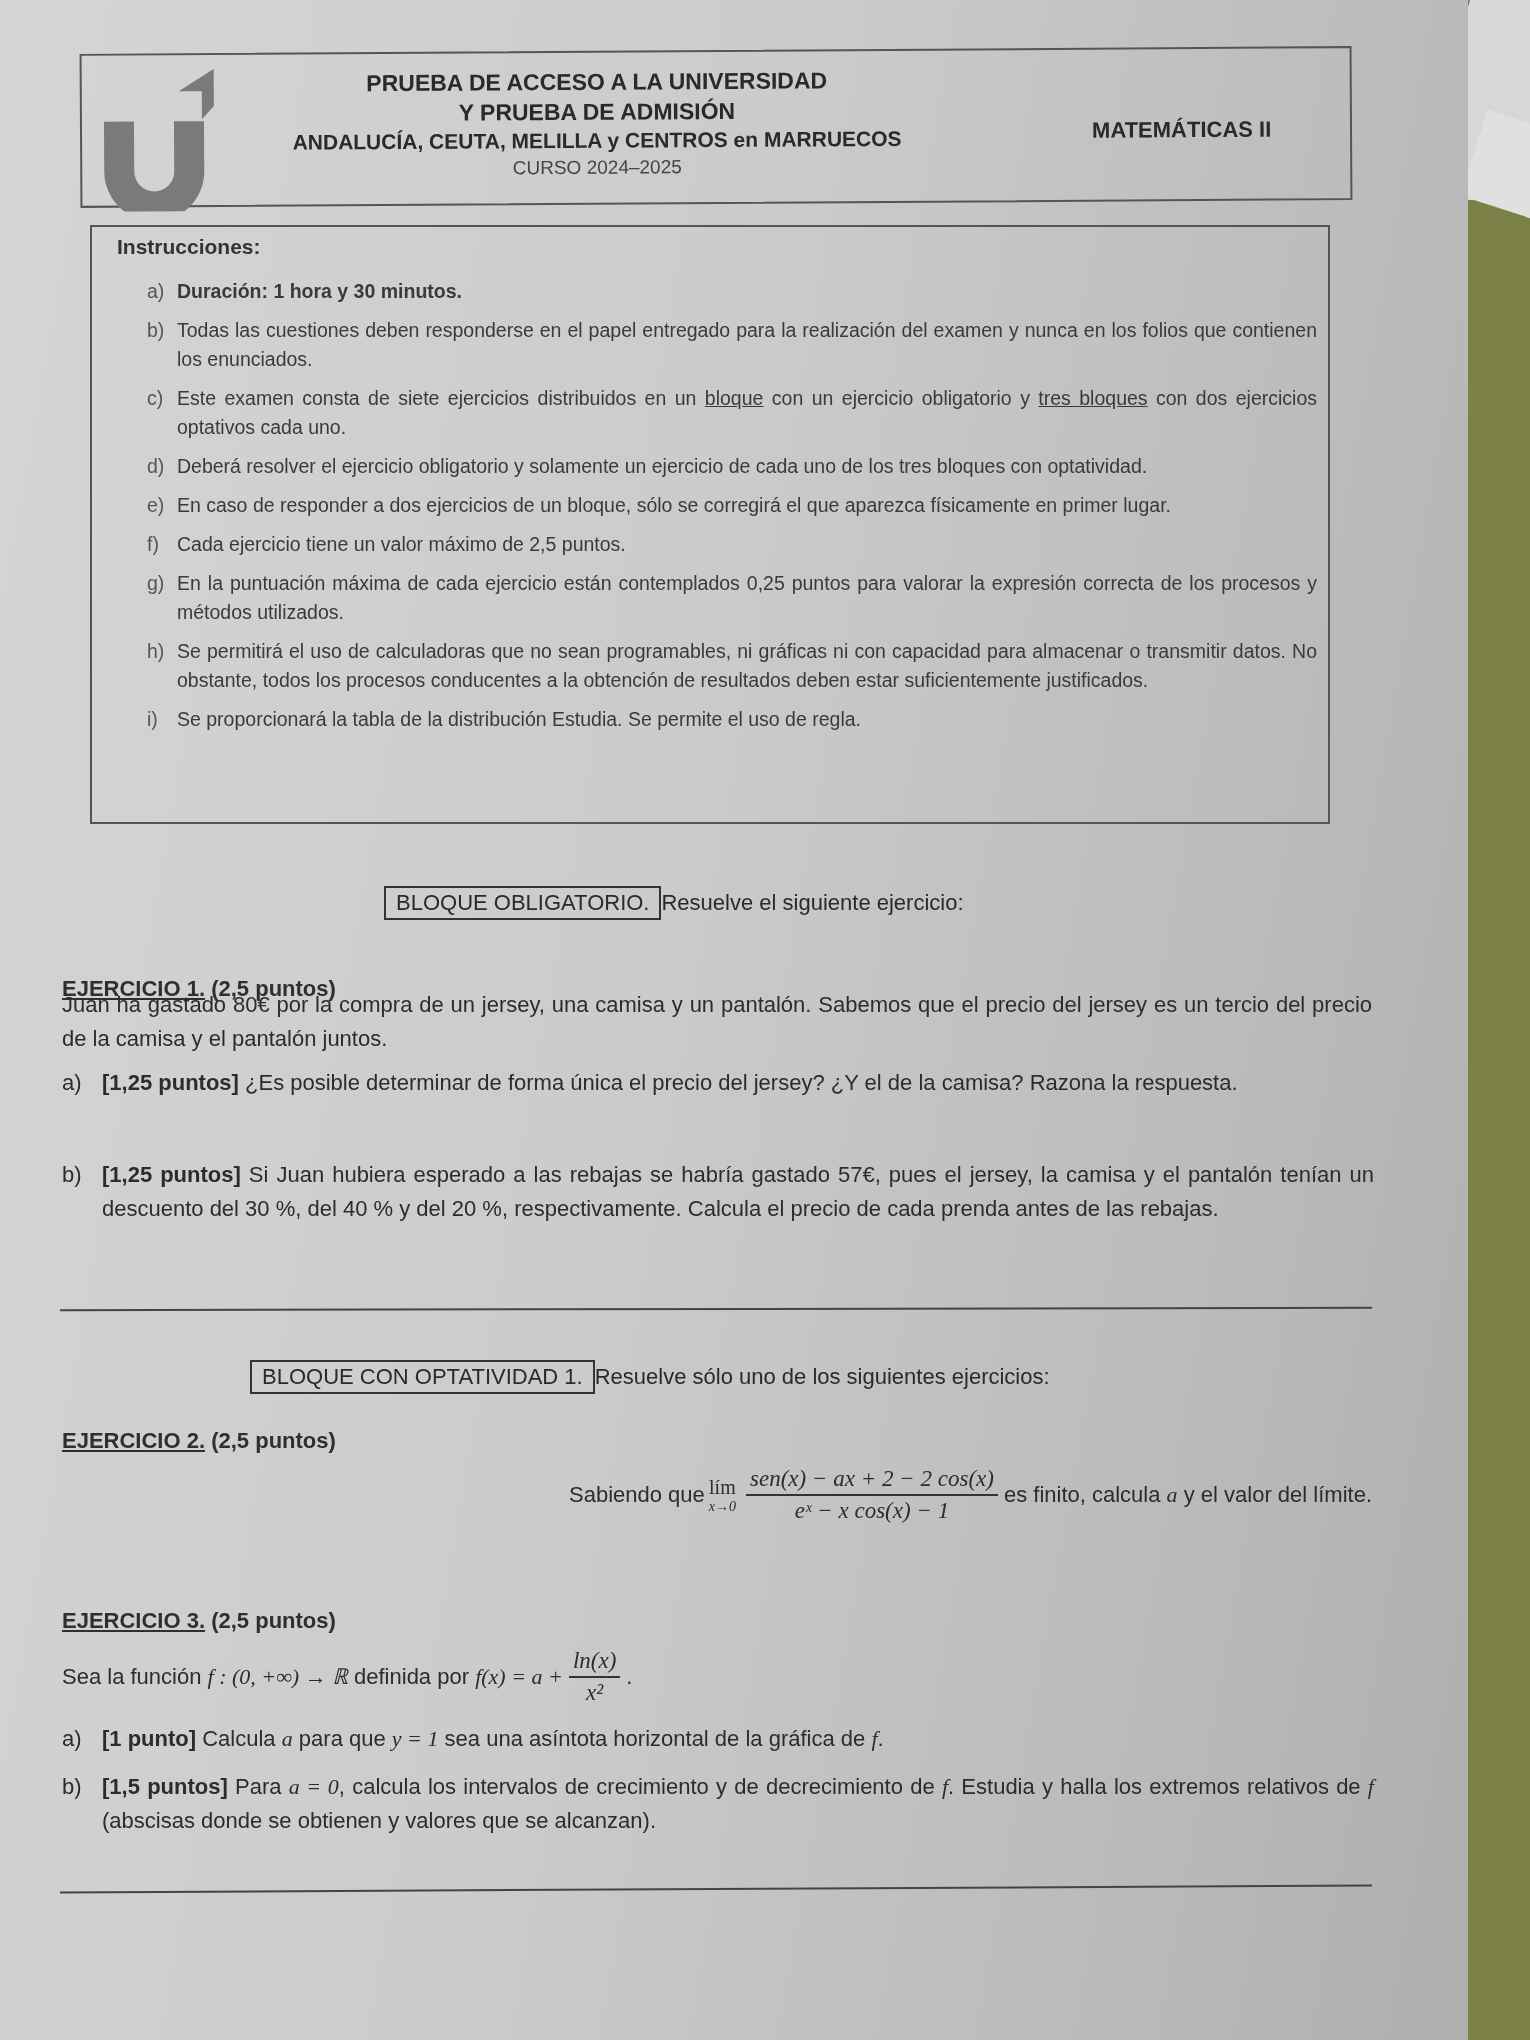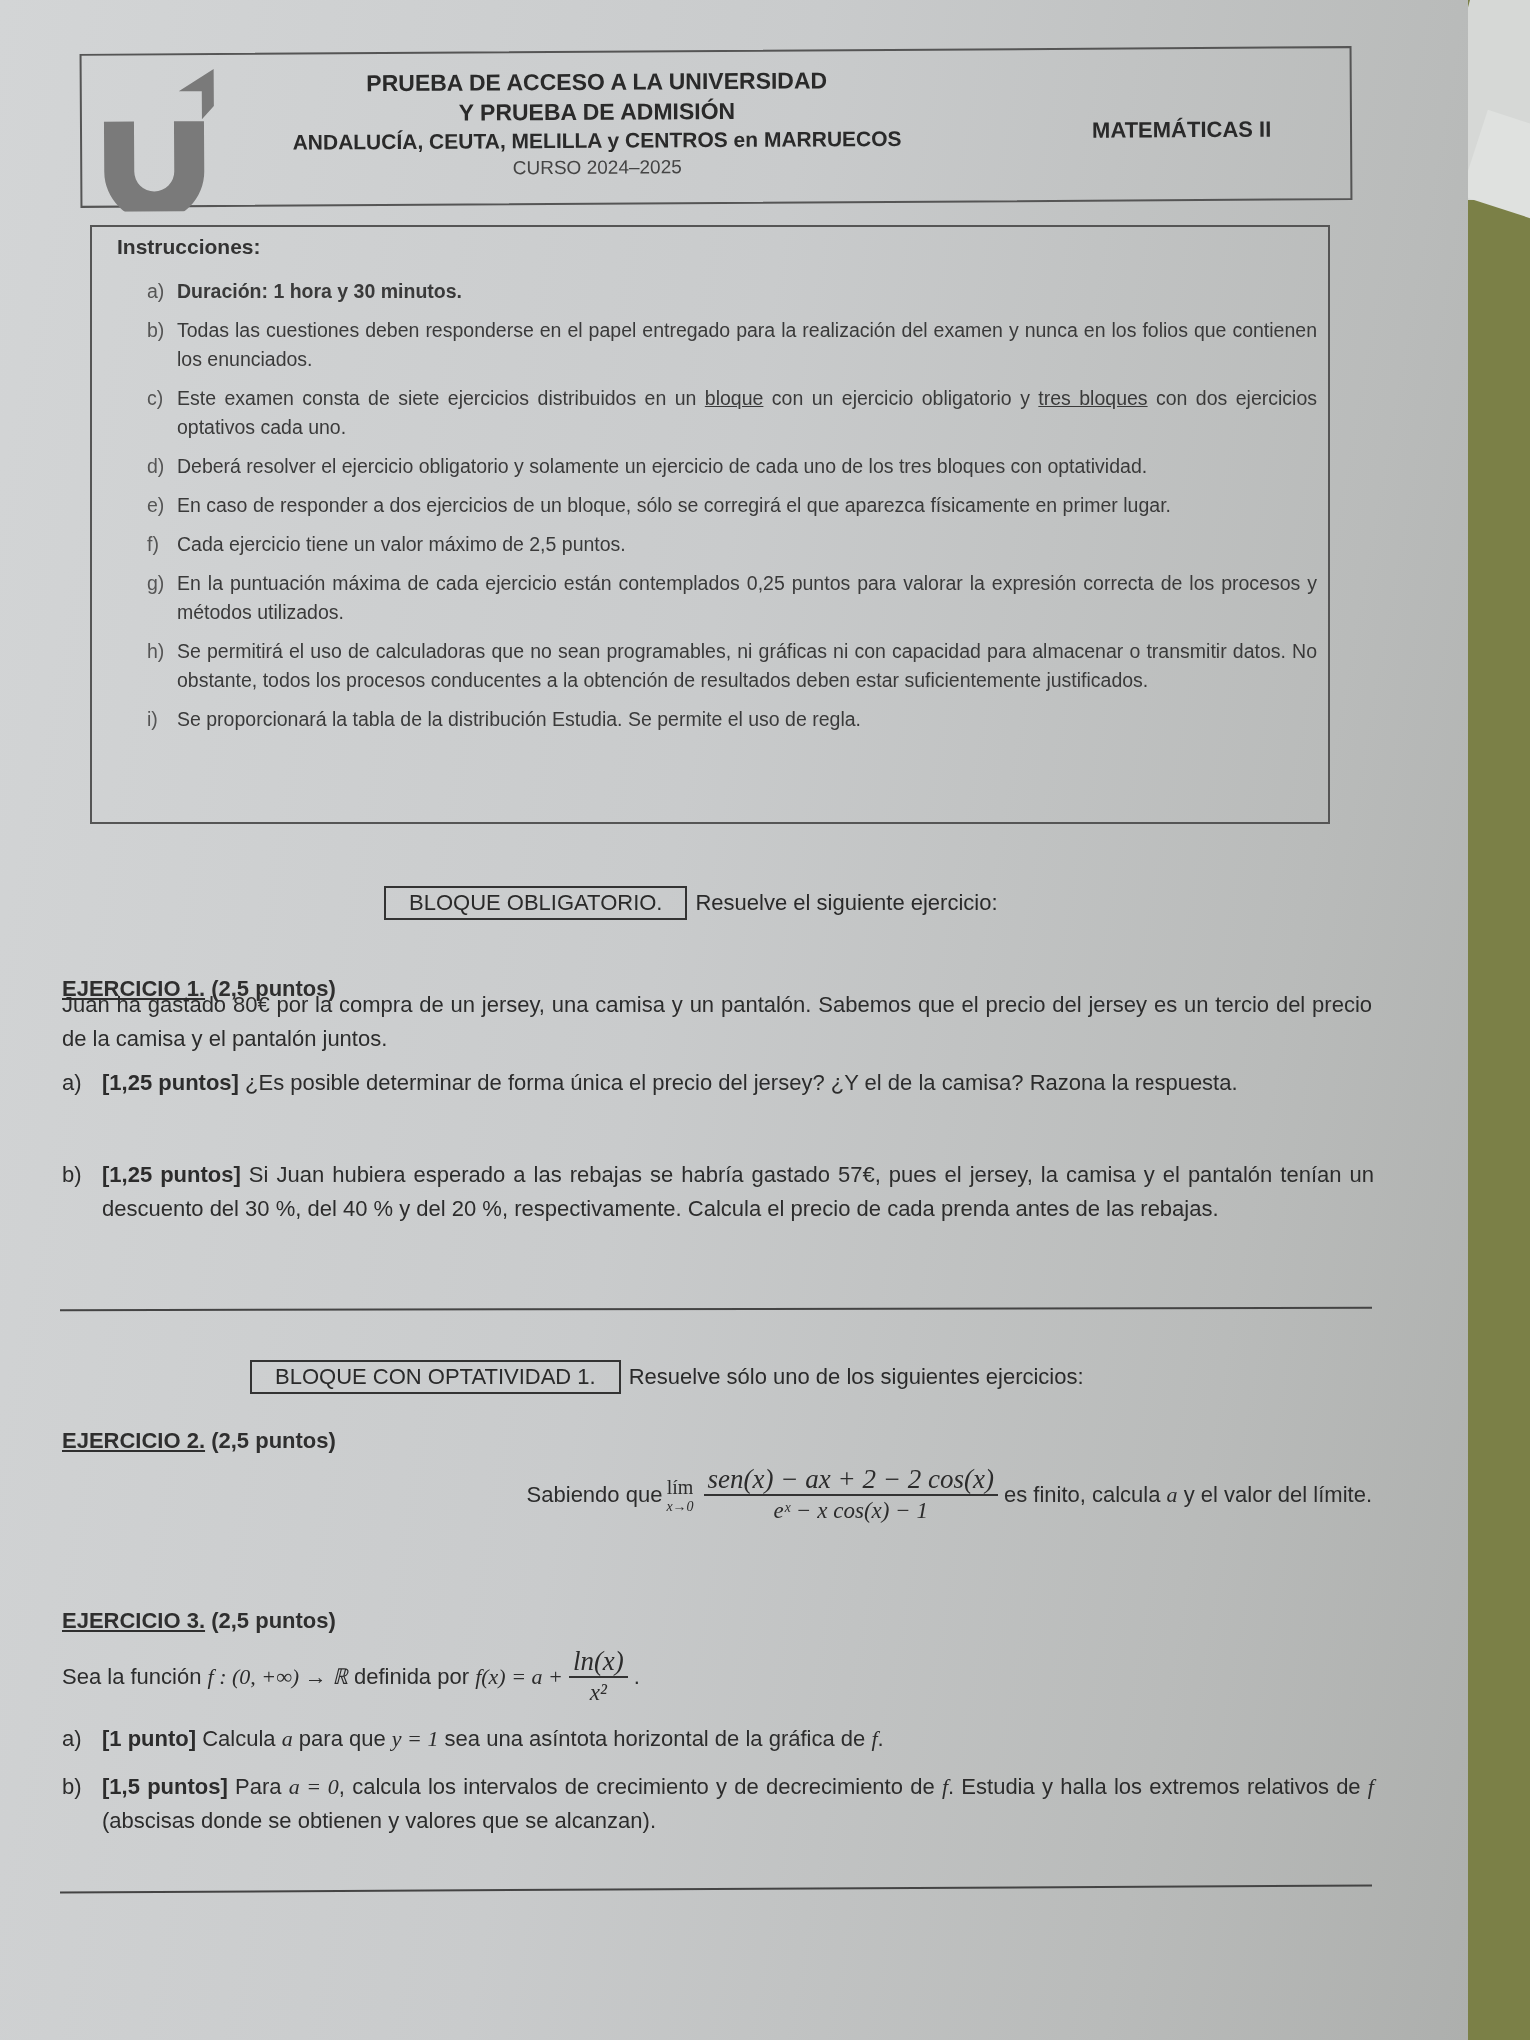--- a/index.html
+++ b/index.html
@@ -40,34 +40,34 @@
   }
   .instr-title { position:absolute; left:25px; top:8px; font-size:21px; font-weight:bold; color:#333; }
   .instr-list { position:absolute; left:55px; top:50px; width:1170px; }
   .instr-item { display:flex; font-size:19.5px; line-height:29px; color:#3a3a3a; margin-bottom:10px; text-align:justify; }
   .instr-item .lbl { width:30px; flex:none; color:#555; }
   .instr-item .txt { flex:1; }
   .bold { font-weight:bold; }
   .ul { text-decoration:underline; }
 
   .section-head { position:absolute; font-size:22px; color:#2a2a2a; display:flex; align-items:center; }
-  .section-head .boxed { border:2px solid #333; padding:2px 23px; margin-right:8px; }
+  .section-head .boxed { border:2px solid #333; padding:2px 10px; }
 
   .ex-title { position:absolute; left:62px; font-size:22px; font-weight:bold; color:#2f2f2f; }
   .ex-title .ul { text-decoration:underline; }
   .para { position:absolute; left:62px; width:1310px; font-size:22px; line-height:34px; color:#2c2c2c; text-align:justify; }
   .item { position:absolute; left:62px; width:1312px; font-size:22px; line-height:34px; color:#2c2c2c; display:flex; text-align:justify; }
   .item .lbl { width:34px; flex:none; }
   .item .txt { flex:1; padding-left:6px; }
 
   .rule { position:absolute; left:60px; width:1312px; height:0; border-top:2.5px solid #444; }
 
   .math { font-family:"Liberation Serif", serif; font-style:italic; }
   .frac { display:inline-flex; flex-direction:column; align-items:center; vertical-align:middle; margin:0 6px; }
-  .frac .num { padding:0 4px; border-bottom:2px solid #333; font-size:27px; line-height:30px; }
+  .frac .num { padding:0 4px; border-bottom:2px solid #333; font-size:23px; line-height:30px; }
   .frac .den { padding:0 4px; font-size:23px; line-height:30px; }
   .lim { display:inline-flex; flex-direction:column; align-items:center; vertical-align:middle; margin:0 4px; }
   .lim .top { font-family:"Liberation Serif", serif; font-size:20px; line-height:24px; }
   .lim .sub { font-family:"Liberation Serif", serif; font-style:italic; font-size:14px; line-height:16px; }
 </style>
 </head>
 <body>
 
 <div class="bg-sheet"></div>
 <div class="bg-sheet2"></div>

